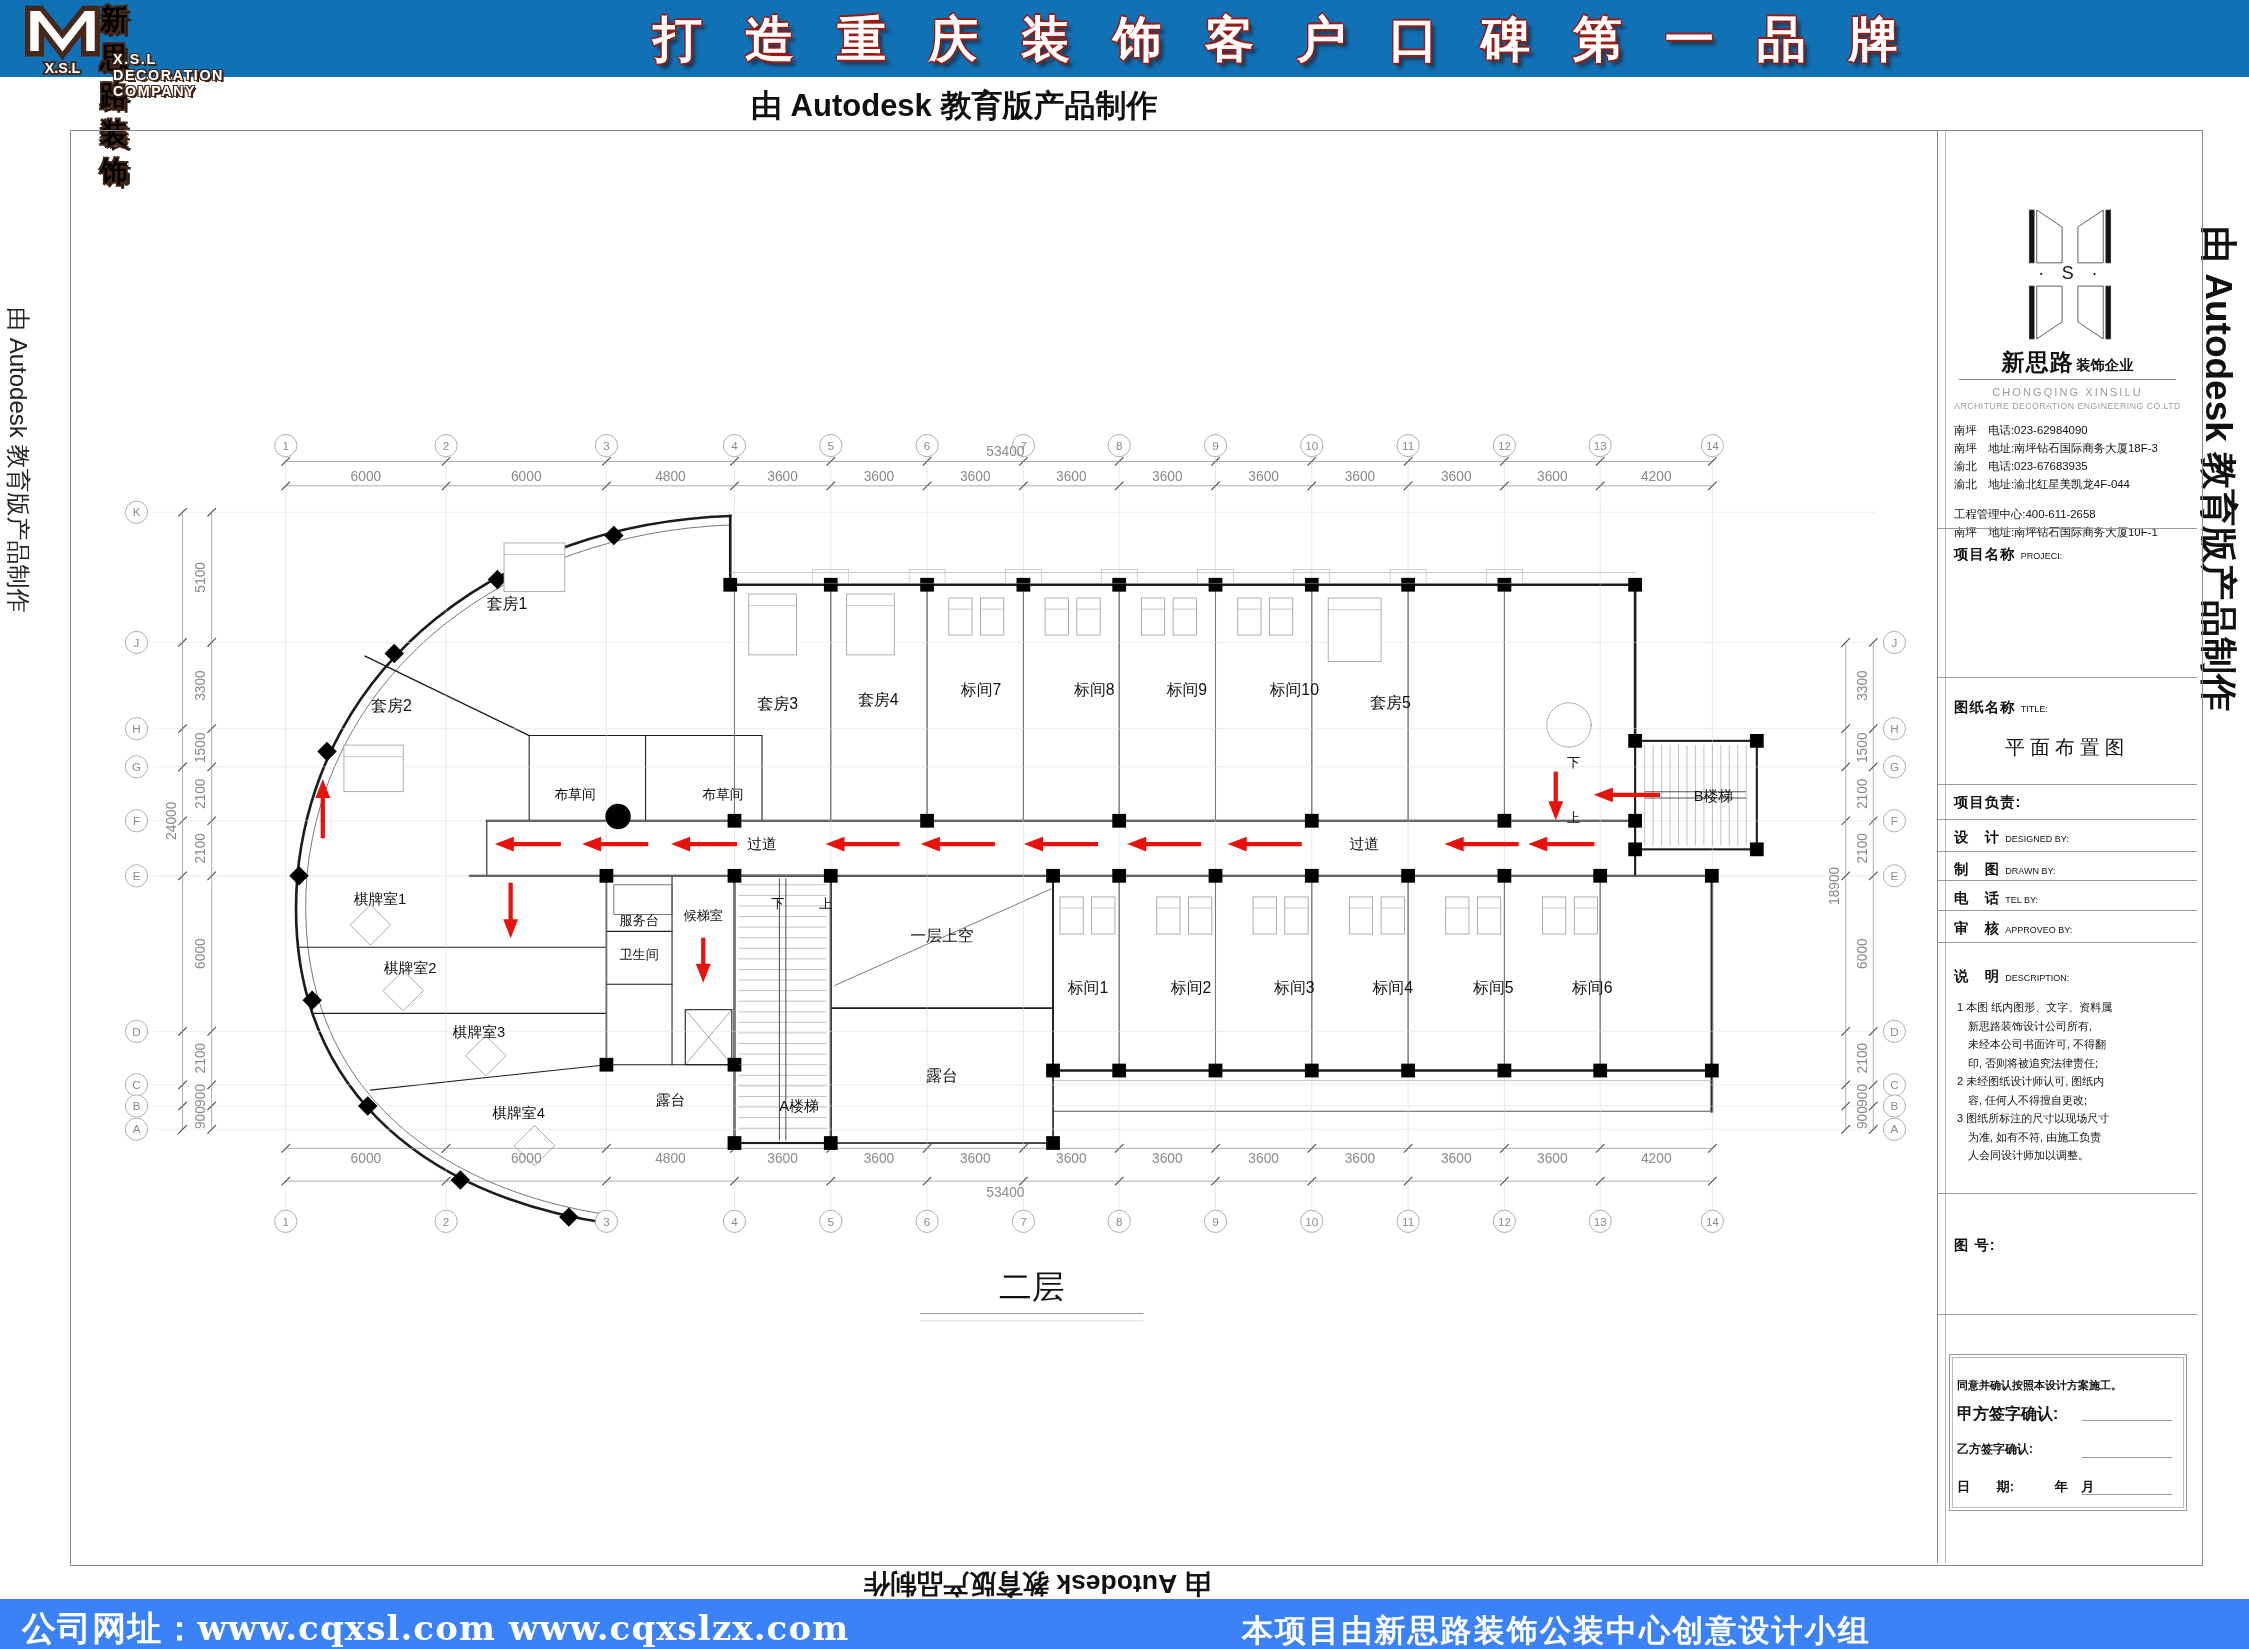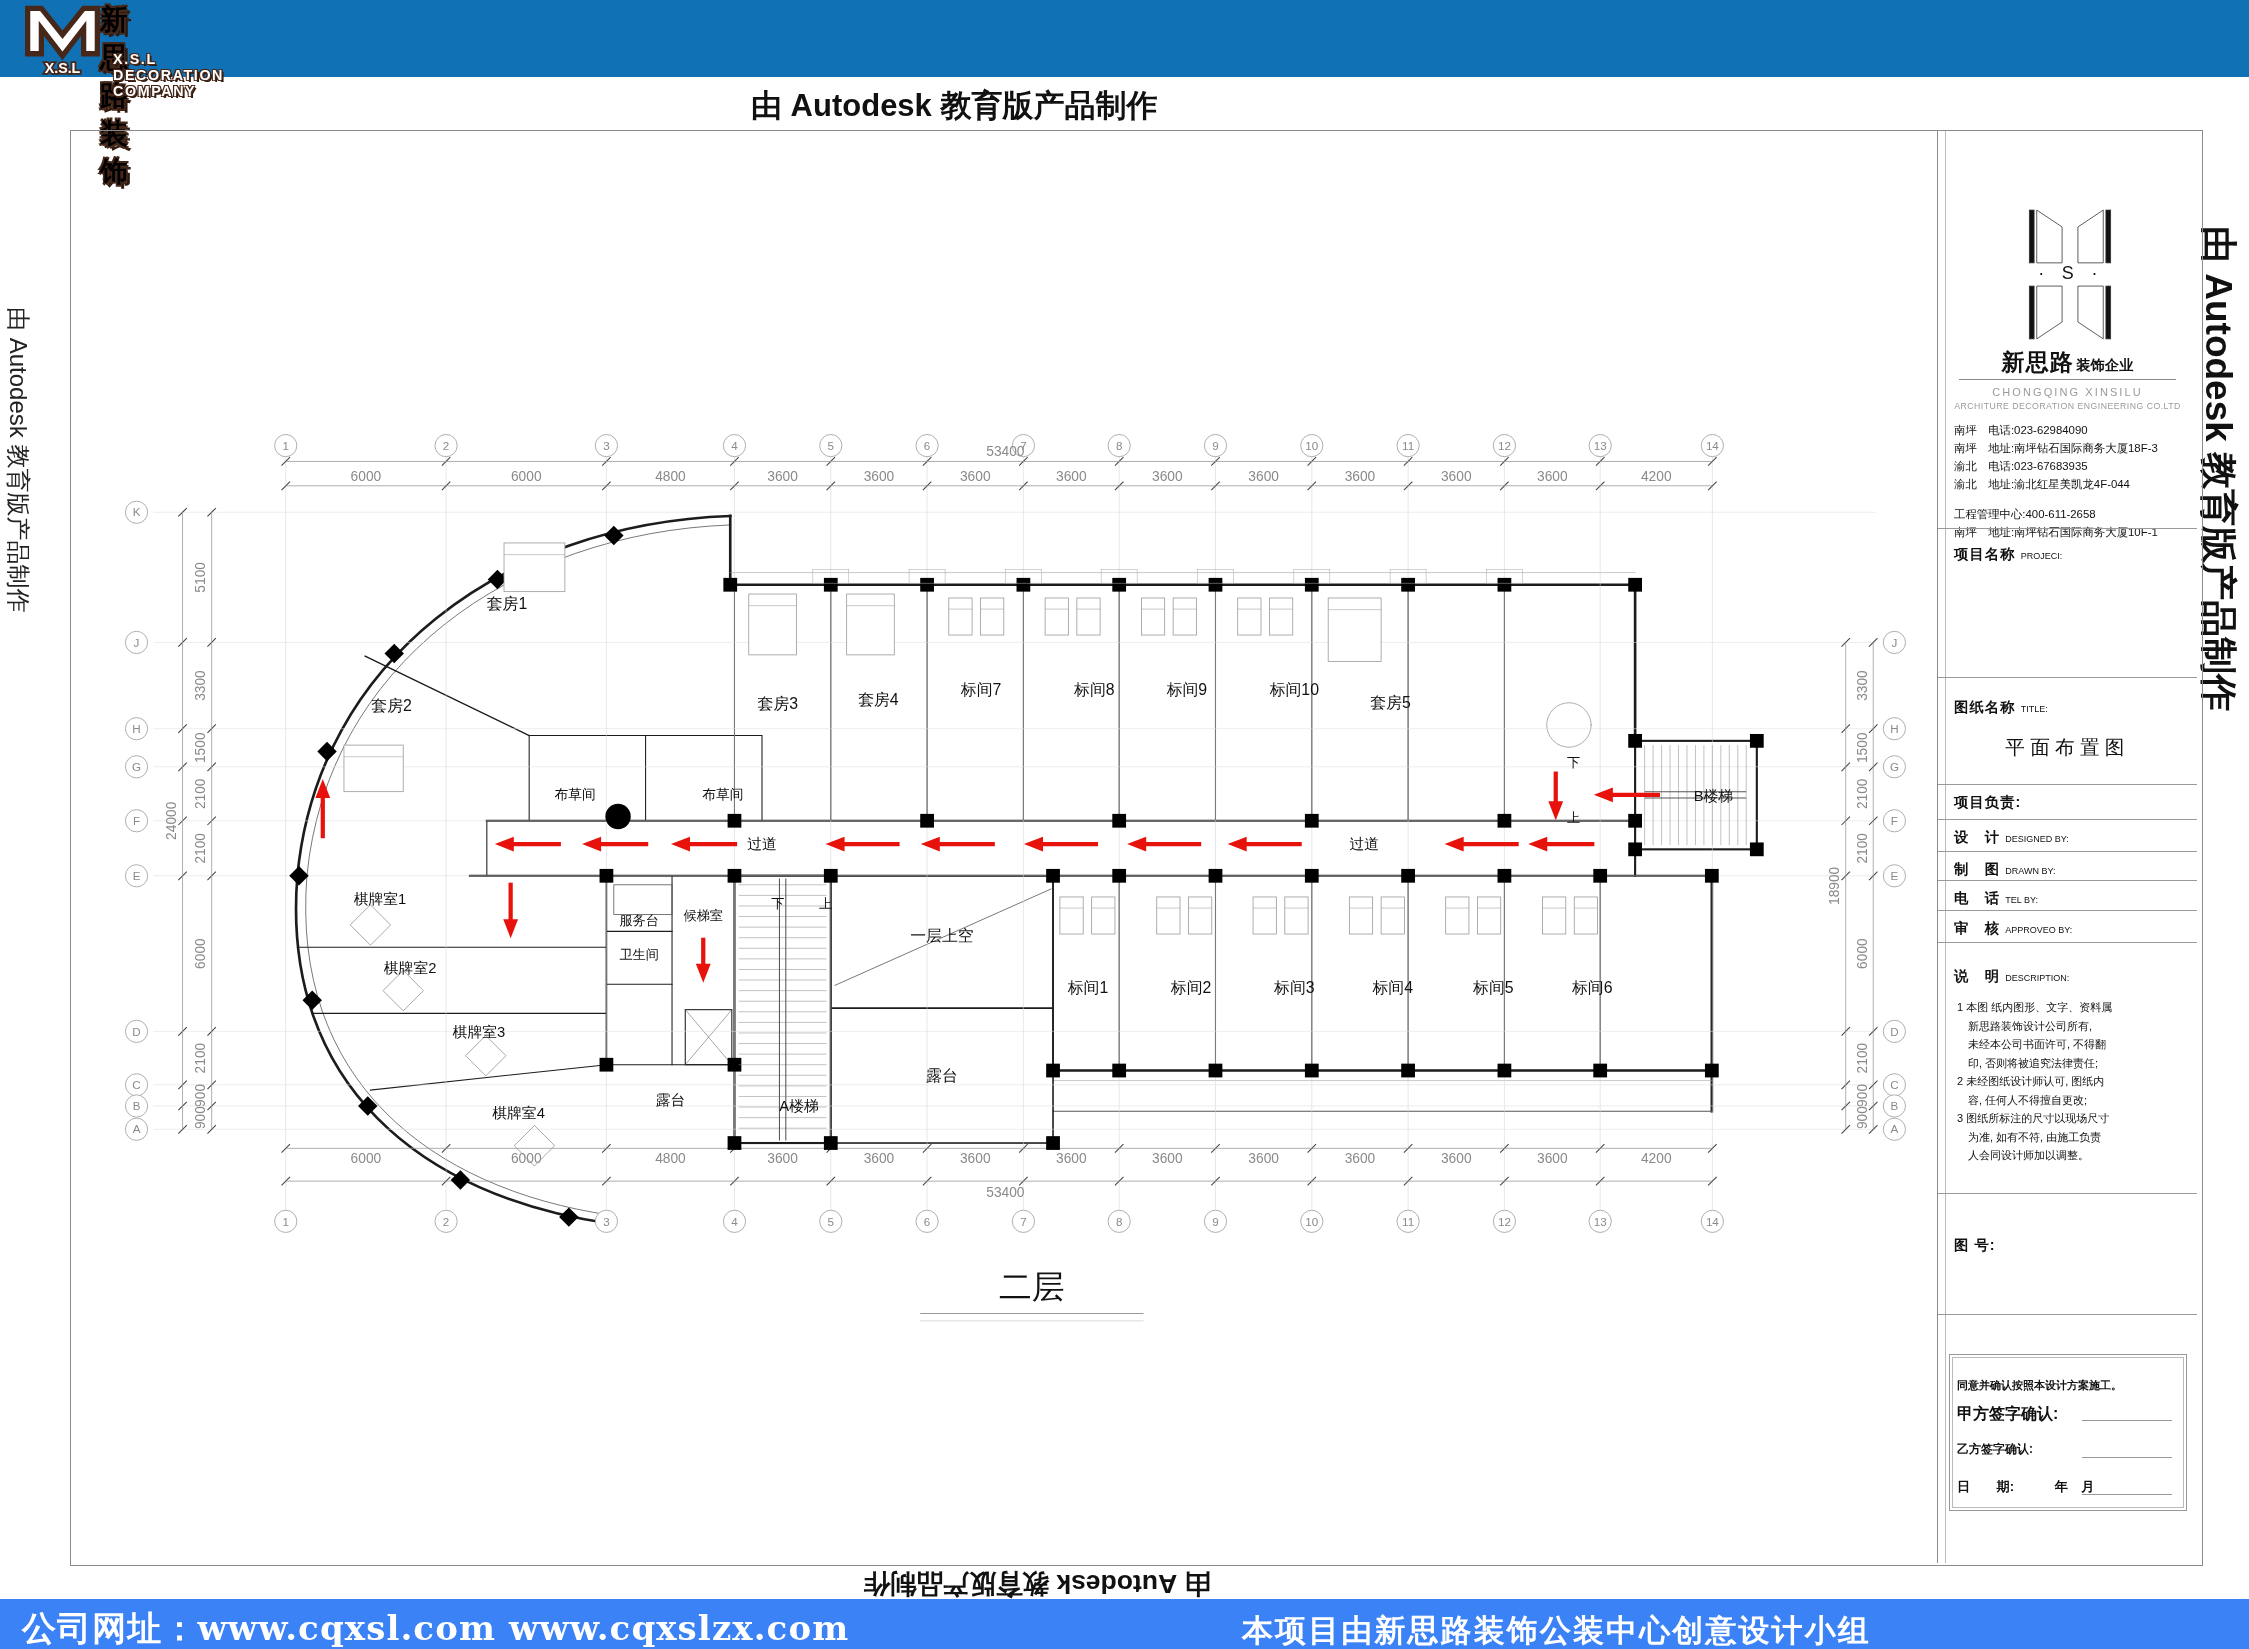--- a/index.html
+++ b/index.html
@@ -58,20 +58,21 @@
 
   <header class="abs topbar">
     <div class="abs logo-wrap">
       <svg width="85" height="75" viewBox="0 0 160 142">
         <polygon points="14,12 40,12 80,62 120,12 146,12 146,98 120,98 120,50 80,102 40,50 40,98 14,98" fill="#ffffff" stroke="#46281a" stroke-width="10" stroke-linejoin="miter"></polygon>
         <text x="80" y="134" text-anchor="middle" font-size="27" font-weight="bold" fill="#ffffff" stroke="#46281a" stroke-width="7" paint-order="stroke">X.S.L</text>
       </svg>
       <div class="logo-cn">新思路装饰</div>
       <div class="logo-en">X.S.L DECORATION COMPANY</div>
     </div>
+    <div class="abs slogan">打造重庆装饰客户口碑第一品牌</div>
   </header>
 
   <div class="abs wm-top">由 Autodesk 教育版产品制作</div>
   <div class="abs wm-left">由 Autodesk 教育版产品制作</div>
   <div class="abs wm-right">由 Autodesk 教育版产品制作</div>
   <div class="abs wm-bottom">由 Autodesk 教育版产品制作</div>
 
   <div class="abs frame"></div>
 
   <svg class="abs plan-svg" viewBox="0 0 4252 3118">

